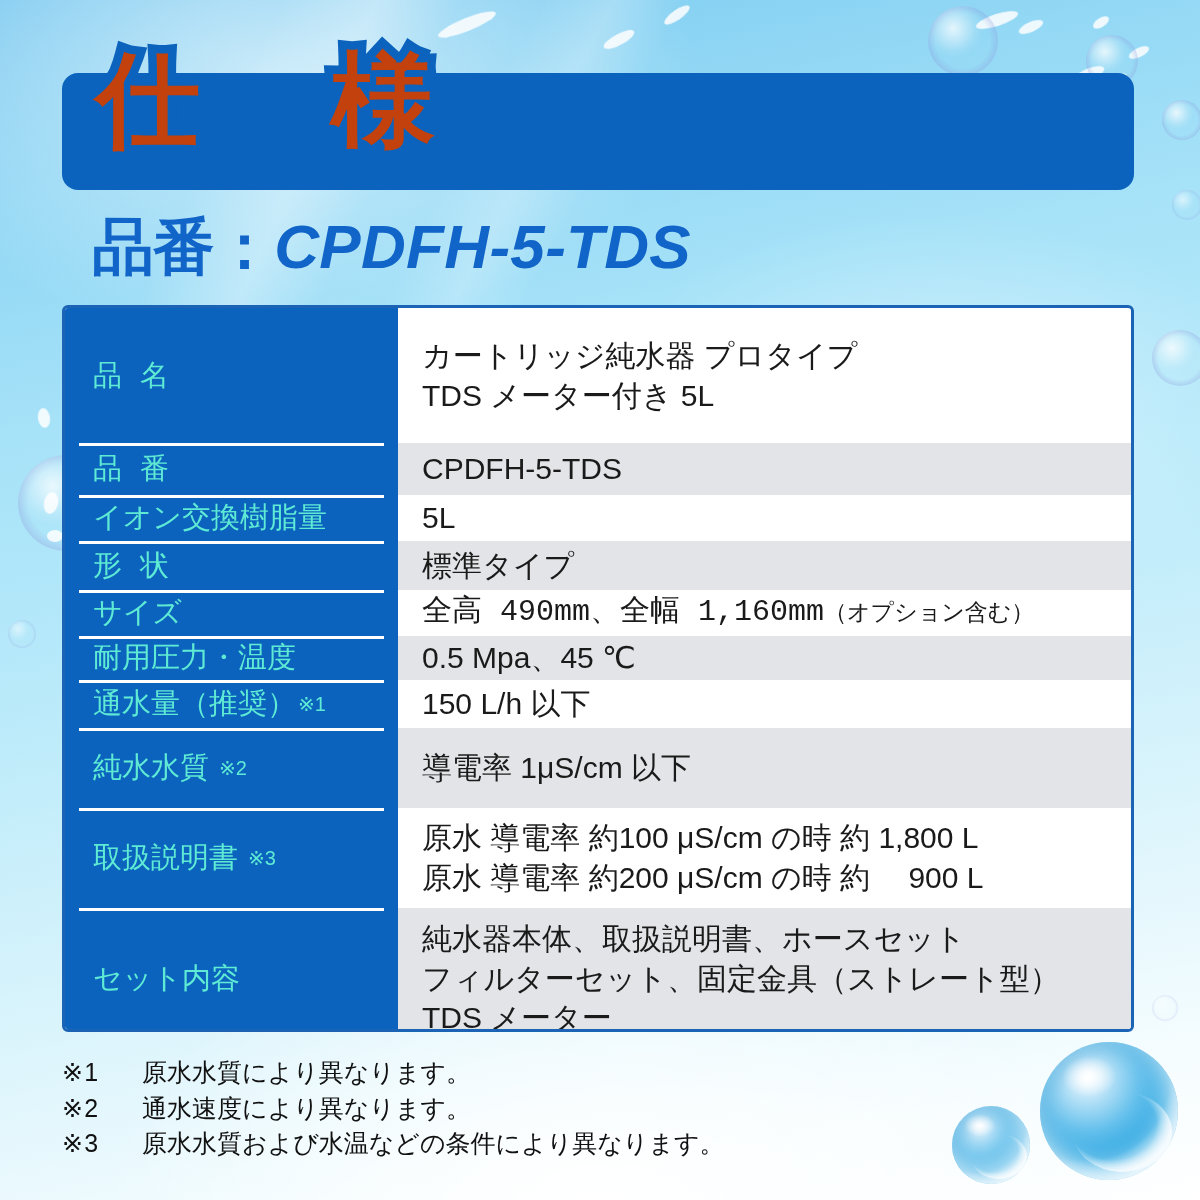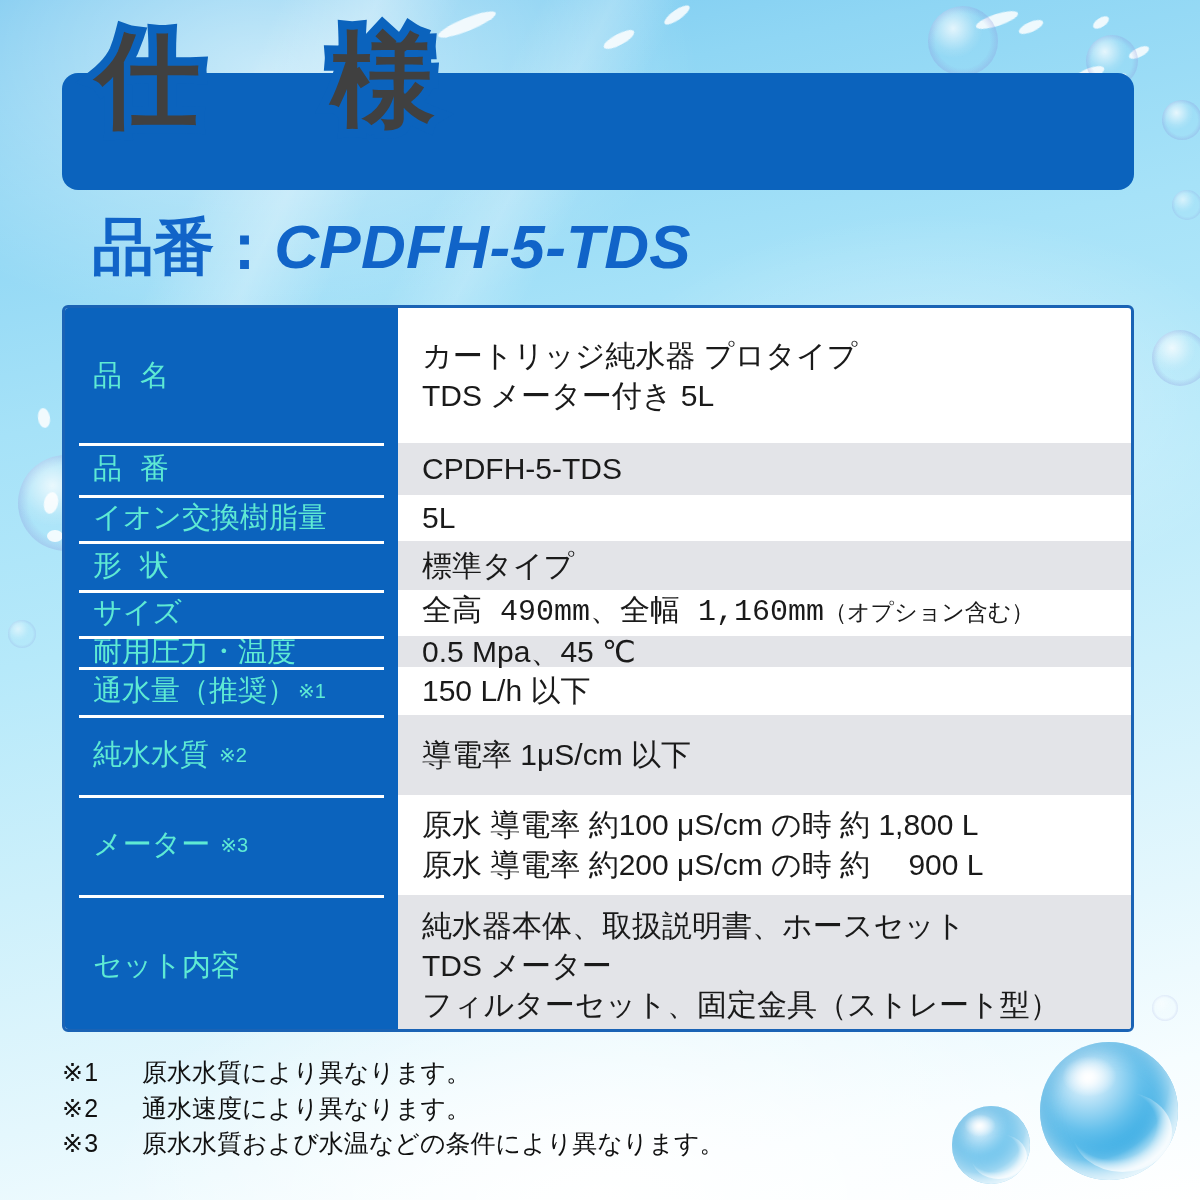--- a/index.html
+++ b/index.html
@@ -39,28 +39,27 @@
         background:radial-gradient(ellipse at 50% 50%, rgba(255,255,255,.95) 0%, rgba(255,255,255,0) 70%);}
   .gbub:after{content:"";position:absolute;right:4%;bottom:6%;width:72%;height:58%;border-radius:50%;
         background:radial-gradient(ellipse at 40% 40%, rgba(255,255,255,0) 52%, rgba(255,255,255,.75) 70%, rgba(255,255,255,0) 86%);}
 
   
   #title-bar{
     position:absolute;left:62px;top:73px;width:1072px;height:117px;
     background:#0b63bd;border-radius:16px;
   }
   #title-text{
-    position:absolute;left:96px;top:36px;
+    position:absolute;left:96px;top:48px;
     font-size:104px;font-weight:bold;line-height:1;
     letter-spacing:.13em;
-    color:#404040;
+    color:#c2410c;
     -webkit-text-stroke:17px #0b63bd;
     paint-order:stroke fill;
     white-space:nowrap;
-    font-family:Liberation Mono, monospace;
   }
   #model-line{
     position:absolute;left:92px;top:216px;
     font-size:62px;font-weight:bold;font-style:italic;line-height:1;
     color:#1164c8;
     white-space:nowrap;
     letter-spacing:.005em;
   }
   #model-line .jp{font-style:normal;letter-spacing:-.02em;}
 
@@ -181,21 +180,21 @@
       </div>
     </div>
     <div class="row" style="height: 46px; font-family: Liberation Mono, monospace;">
       <div class="lab">
         <span>サイズ</span>
       </div>
       <div class="val">
         <div class="ln">全高 490mm、全幅 1,160mm<span class="sm">（オプション含む）</span></div>
       </div>
     </div>
-    <div class="row" style="height: 31px;">
+    <div class="row" style="height: 44px;">
       <div class="lab">
         <span>耐用圧力・温度</span>
       </div>
       <div class="val shade">
         <div class="ln">0.5 Mpa、45 ℃</div>
       </div>
     </div>
     <div class="row" style="height: 48px;">
       <div class="lab">
         <span>通水量（推奨）</span>
@@ -209,36 +208,36 @@
       <div class="lab">
         <span>純水水質</span>
         <span class="mk-sp">※2</span>
       </div>
       <div class="val shade">
         <div class="ln">導電率 1μS/cm 以下</div>
       </div>
     </div>
     <div class="row" style="height: 100px;">
       <div class="lab">
-        <span>メーター</span>
+        <span>取扱説明書</span>
         <span class="mk-sp">※3</span>
       </div>
       <div class="val">
         <div class="ln">原水 導電率 約100 μS/cm の時 約 1,800 L</div>
         <div class="ln">原水 導電率 約200 μS/cm の時 約　 900 L</div>
       </div>
     </div>
     <div class="row" style="height: 141px;">
       <div class="lab">
         <span>セット内容</span>
       </div>
       <div class="val shade">
         <div class="ln">純水器本体、取扱説明書、ホースセット</div>
+        <div class="ln">フィルターセット、固定金具（ストレート型）</div>
         <div class="ln">TDS メーター</div>
-        <div class="ln">フィルターセット、固定金具（ストレート型）</div>
       </div>
     </div>
   </div>
 
 <div id="notes">
     <div class="nrow">
       <span class="nkey">※1</span>
       <span>原水水質により異なります。</span>
     </div>
     <div class="nrow">

